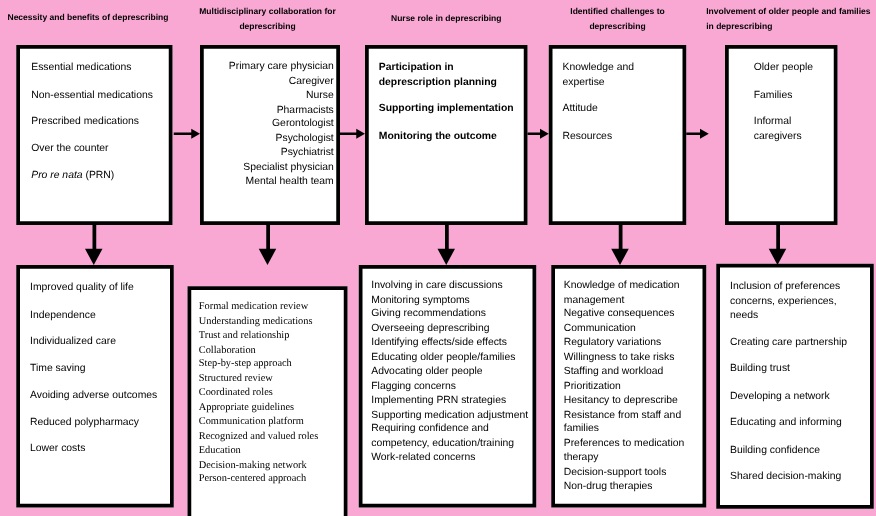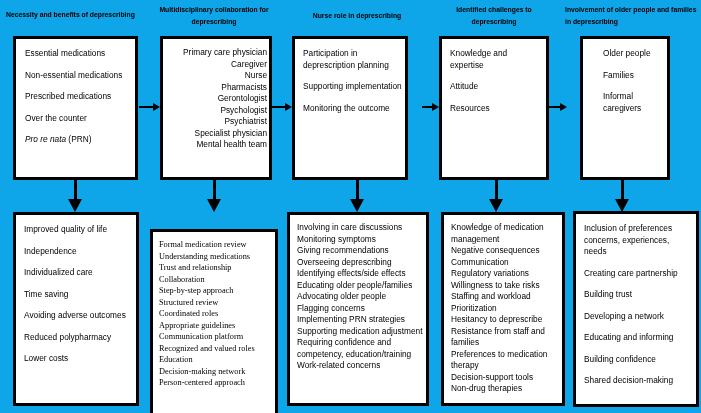--- a/index.html
+++ b/index.html
@@ -1,17 +1,17 @@
 <!DOCTYPE html>
 <html><head>
 <meta charset="utf-8">
 <style>
   html,body{margin:0;padding:0;background:#ffffff;}
   #figure{
-    position:relative;width:701px;height:413px;background:#0ea5e9;
+    position:relative;width:701px;height:413px;background:#f9a8d4;
     font-family:"Liberation Sans","DejaVu Sans",sans-serif;color:#000;overflow:hidden;
   }
   .header{
     position:absolute;font-size:6.8px;font-weight:bold;line-height:12px;color:#000;
   }
   .box{
     position:absolute;border:3px solid #000;background:#fff;box-sizing:border-box;
     font-size:8.3px;line-height:11.5px;color:#000;overflow:hidden;
   }
   .item{margin:0;}
@@ -19,21 +19,21 @@
   .tight{margin-bottom:0;}
   
   .c1h{left:6px;top:9px;width:170px;text-align:left;}
   .c2h{left:139px;top:4px;width:150px;text-align:center;}
   .c3h{left:286px;top:10px;width:142px;text-align:center;}
   .c4h{left:433px;top:4px;width:122px;text-align:center;}
   .c5h{left:565px;top:4px;width:138px;text-align:left;}
   
   .c1t{left:13px;top:36px;width:125px;height:144px;padding:9px 4px 0 9px;}
   .c2t{left:160px;top:36px;width:112px;height:144px;padding:8px 2px 0 7px;text-align:right;}
-  .c3t{left:292px;top:36px;width:116px;height:144px;padding:9px 3px 0 8px;}
+  .c3t{left:292px;top:36px;width:130px;height:144px;padding:9px 3px 0 8px;font-weight:bold;}
   .c4t{left:439px;top:36px;width:110px;height:144px;padding:9px 3px 0 8px;}
   .c5t{left:580px;top:36px;width:90px;height:144px;padding:9px 3px 0 20px;}
   
   .c1b{left:13px;top:212px;width:126px;height:194px;padding:9px 4px 0 8px;}
   .c2b{left:150px;top:229px;width:128px;height:246px;padding:7px 2px 0 6px;font-family:Liberation Serif, serif;}
   .c3b{left:287px;top:212px;width:142px;height:194px;padding:7px 2px 0 7px;}
   .c4b{left:441px;top:212px;width:124px;height:194px;padding:7px 2px 0 7px;}
   .c5b{left:573px;top:211px;width:126px;height:196px;padding:9px 3px 0 8px;}
   
   .varrow{position:absolute;top:180px;width:14px;height:32px;}

